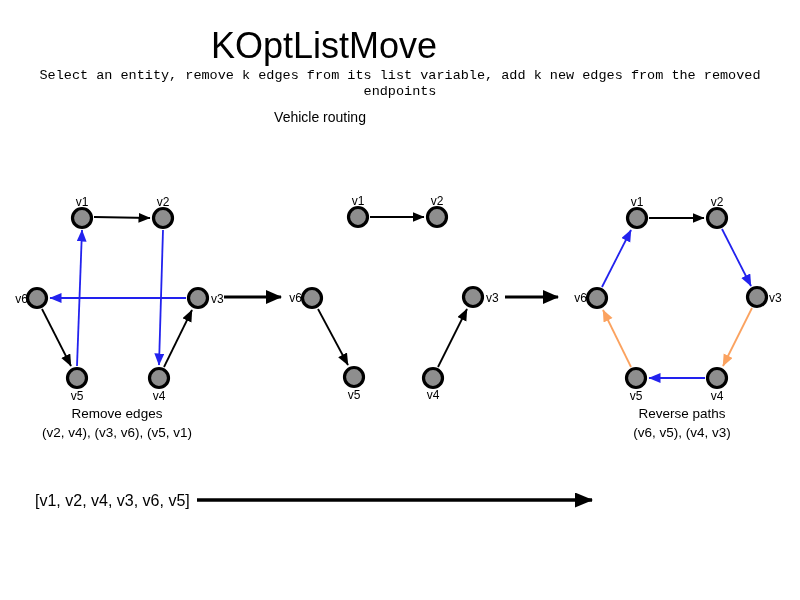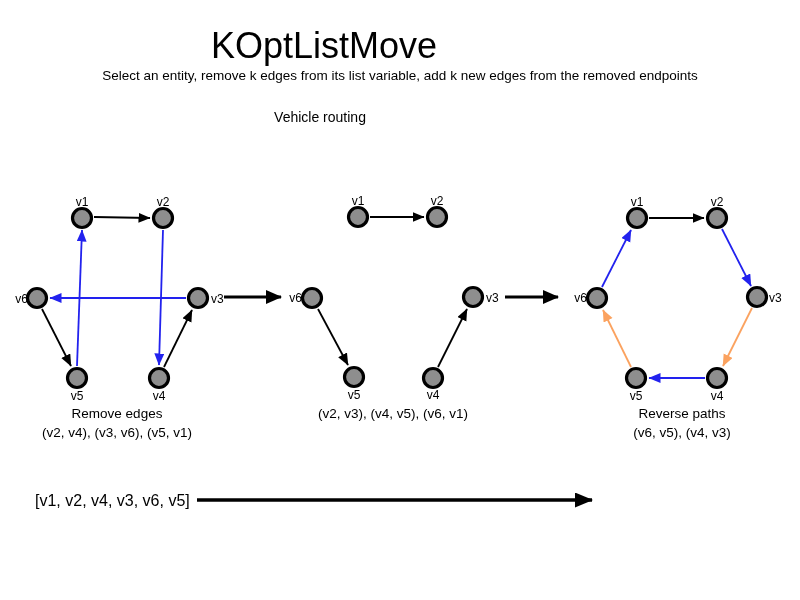--- a/index.html
+++ b/index.html
@@ -11,21 +11,21 @@
     font-family: "Liberation Sans", sans-serif;
     color: #000;
     overflow: hidden;
   }
   .title {
     position: absolute; top: 27px; left: 0; width: 648px;
     text-align: center; font-size: 36px; line-height: 38px;
   }
   .subtitle {
     position: absolute; top: 68px; left: 0; width: 800px;
-    text-align: center; font-size: 13.5px; line-height: 16px;
+    text-align: center; font-size: 13.5px; line-height: 16px; font-family: Liberation Mono, monospace;
   }
   .example-label {
     position: absolute; top: 109px; left: 0; width: 640px;
     text-align: center; font-size: 14px; line-height: 16px;
   }
   svg.diagram { position: absolute; left: 0; top: 0; }
   line.e-black  { stroke: #000000; stroke-width: 1.8; }
   line.e-blue   { stroke: #2222ee; stroke-width: 1.8; }
   line.e-orange { stroke: #fba25f; stroke-width: 1.8; }
   line.e-thick  { stroke: #000000; stroke-width: 3; }
@@ -136,21 +136,20 @@
     </g>
 
     <line class="e-thick2" x1="197" y1="500" x2="592" y2="500" marker-end="url(#mbig2)"></line>
   </svg>
 
   <div class="caption" style="left:-3px;">
     <div>Remove edges</div>
     <div>(v2, v4), (v3, v6), (v5, v1)</div>
   </div>
   <div class="caption" style="left:273px;">
-    <div>(v2, v3), (v4, v5), (v6, v1)</div>
   </div>
   <div class="caption" style="left:562px;">
     <div>Reverse paths</div>
     <div>(v6, v5), (v4, v3)</div>
   </div>
 
   <div class="list-text" style="left:35px;text-align:right;">[v1, v2, v4, v3, v6, v5]</div>
 
 </div>
 

